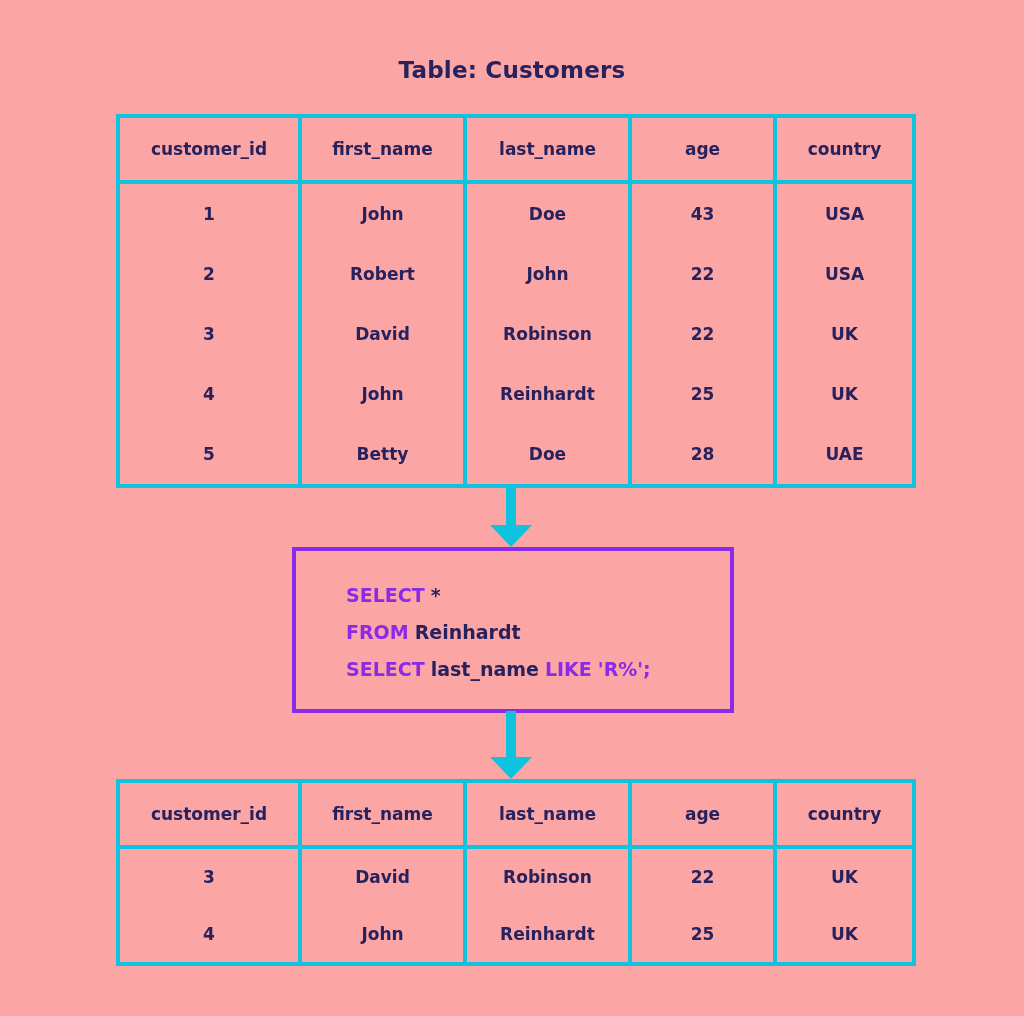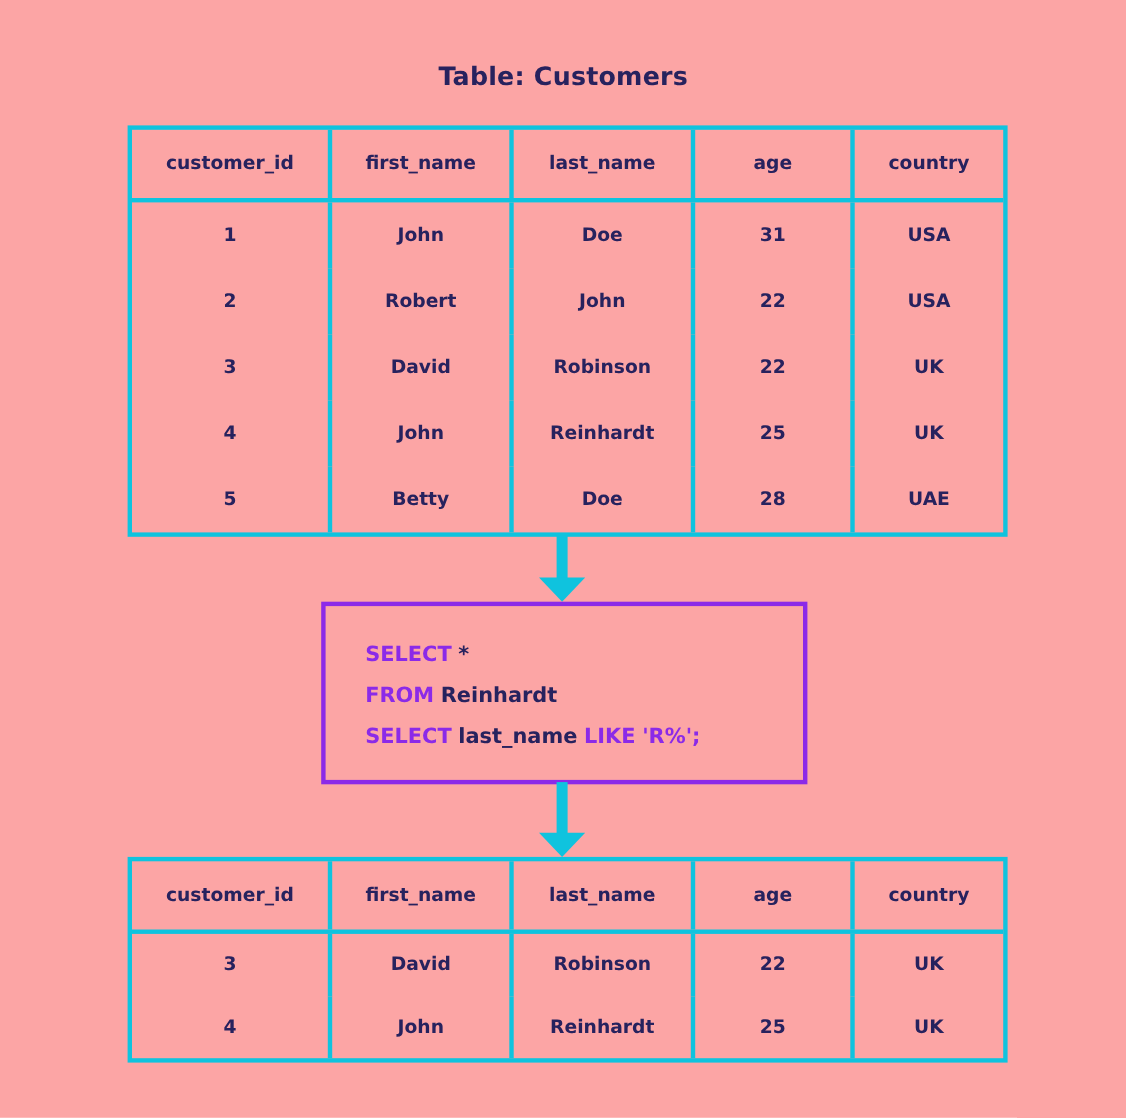--- a/index.html
+++ b/index.html
@@ -111,21 +111,21 @@
     left: 292px;
     top: 547px;
     width: 442px;
     height: 166px;
     border: 4px solid #8b2ae8;
     box-sizing: border-box;
     background: transparent;
   }
   .query-lines {
     position: absolute;
-    left: 36px;
+    left: 50px;
     top: 26px;
     right: 10px;
   }
   .query-line {
     font-size: 19px;
     font-weight: bold;
     line-height: 37px;
     white-space: nowrap;
   }
   .kw   { color: #8b2ae8; }
@@ -145,21 +145,21 @@
         <div class="tbl-cell head col-0">customer_id</div>
         <div class="tbl-cell head col-1">first_name</div>
         <div class="tbl-cell head col-2">last_name</div>
         <div class="tbl-cell head col-3">age</div>
         <div class="tbl-cell head col-4">country</div>
       </div>
       <div class="tbl-row">
         <div class="tbl-cell col-0">1</div>
         <div class="tbl-cell col-1">John</div>
         <div class="tbl-cell col-2">Doe</div>
-        <div class="tbl-cell col-3">31</div>
+        <div class="tbl-cell col-3">43</div>
         <div class="tbl-cell col-4">USA</div>
       </div>
       <div class="tbl-row">
         <div class="tbl-cell col-0">2</div>
         <div class="tbl-cell col-1">Robert</div>
         <div class="tbl-cell col-2">John</div>
         <div class="tbl-cell col-3">22</div>
         <div class="tbl-cell col-4">USA</div>
       </div>
       <div class="tbl-row">

